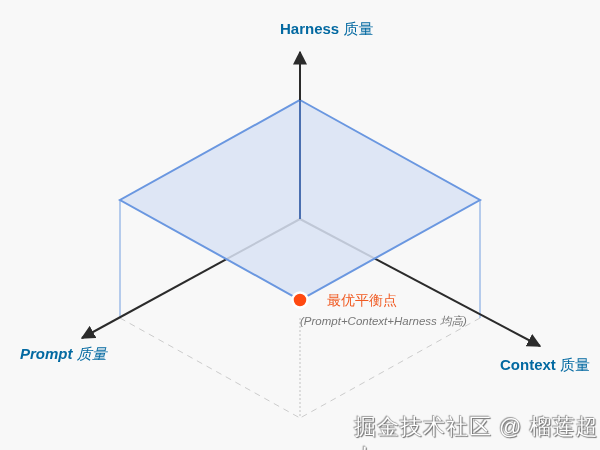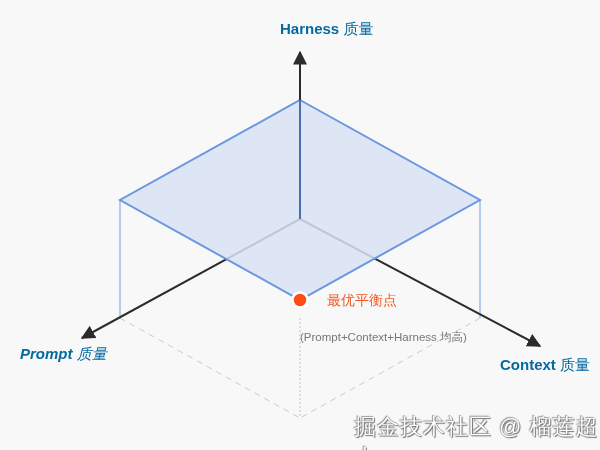--- a/index.html
+++ b/index.html
@@ -6,21 +6,21 @@
     body {
       width: 600px; height: 450px; background: #f8f8f8;
       position: relative; overflow: hidden;
       font-family: "Liberation Sans", "DejaVu Sans", sans-serif;
     }
     svg.diagram { position: absolute; left: 0; top: 0; }
     .label { position: absolute; white-space: nowrap; }
     .axis-label { font-weight: bold; font-size: 15px; color: #0369a1; text-align: center; }
     .axis-label .cn { font-weight: normal; }
     .point-label { font-size: 14px; color: #f05a22; }
-    .point-sub { font-size: 11.5px; color: #777777; margin-top: 16px; }
+    .point-sub { font-size: 11.5px; font-style: italic; color: #777777; }
     .notes { position: absolute; left: 318px; top: 368px; font-size: 11.5px; color: #555555; line-height: 20px; }
     .notes .note::before { content: "• "; color: #555; }
     .watermark { position: absolute; left: 354px; top: 412px; font-size: 22px; color: #ffffff;
       text-shadow: 0 0 1px #555, 1px 1px 1px #666, -1px -1px 1px #999; letter-spacing: 1px; opacity: 0.92; }
   </style>
 </head>
 <body>
 
 <svg class="diagram" width="600" height="450" viewBox="0 0 600 450">
   <defs>

